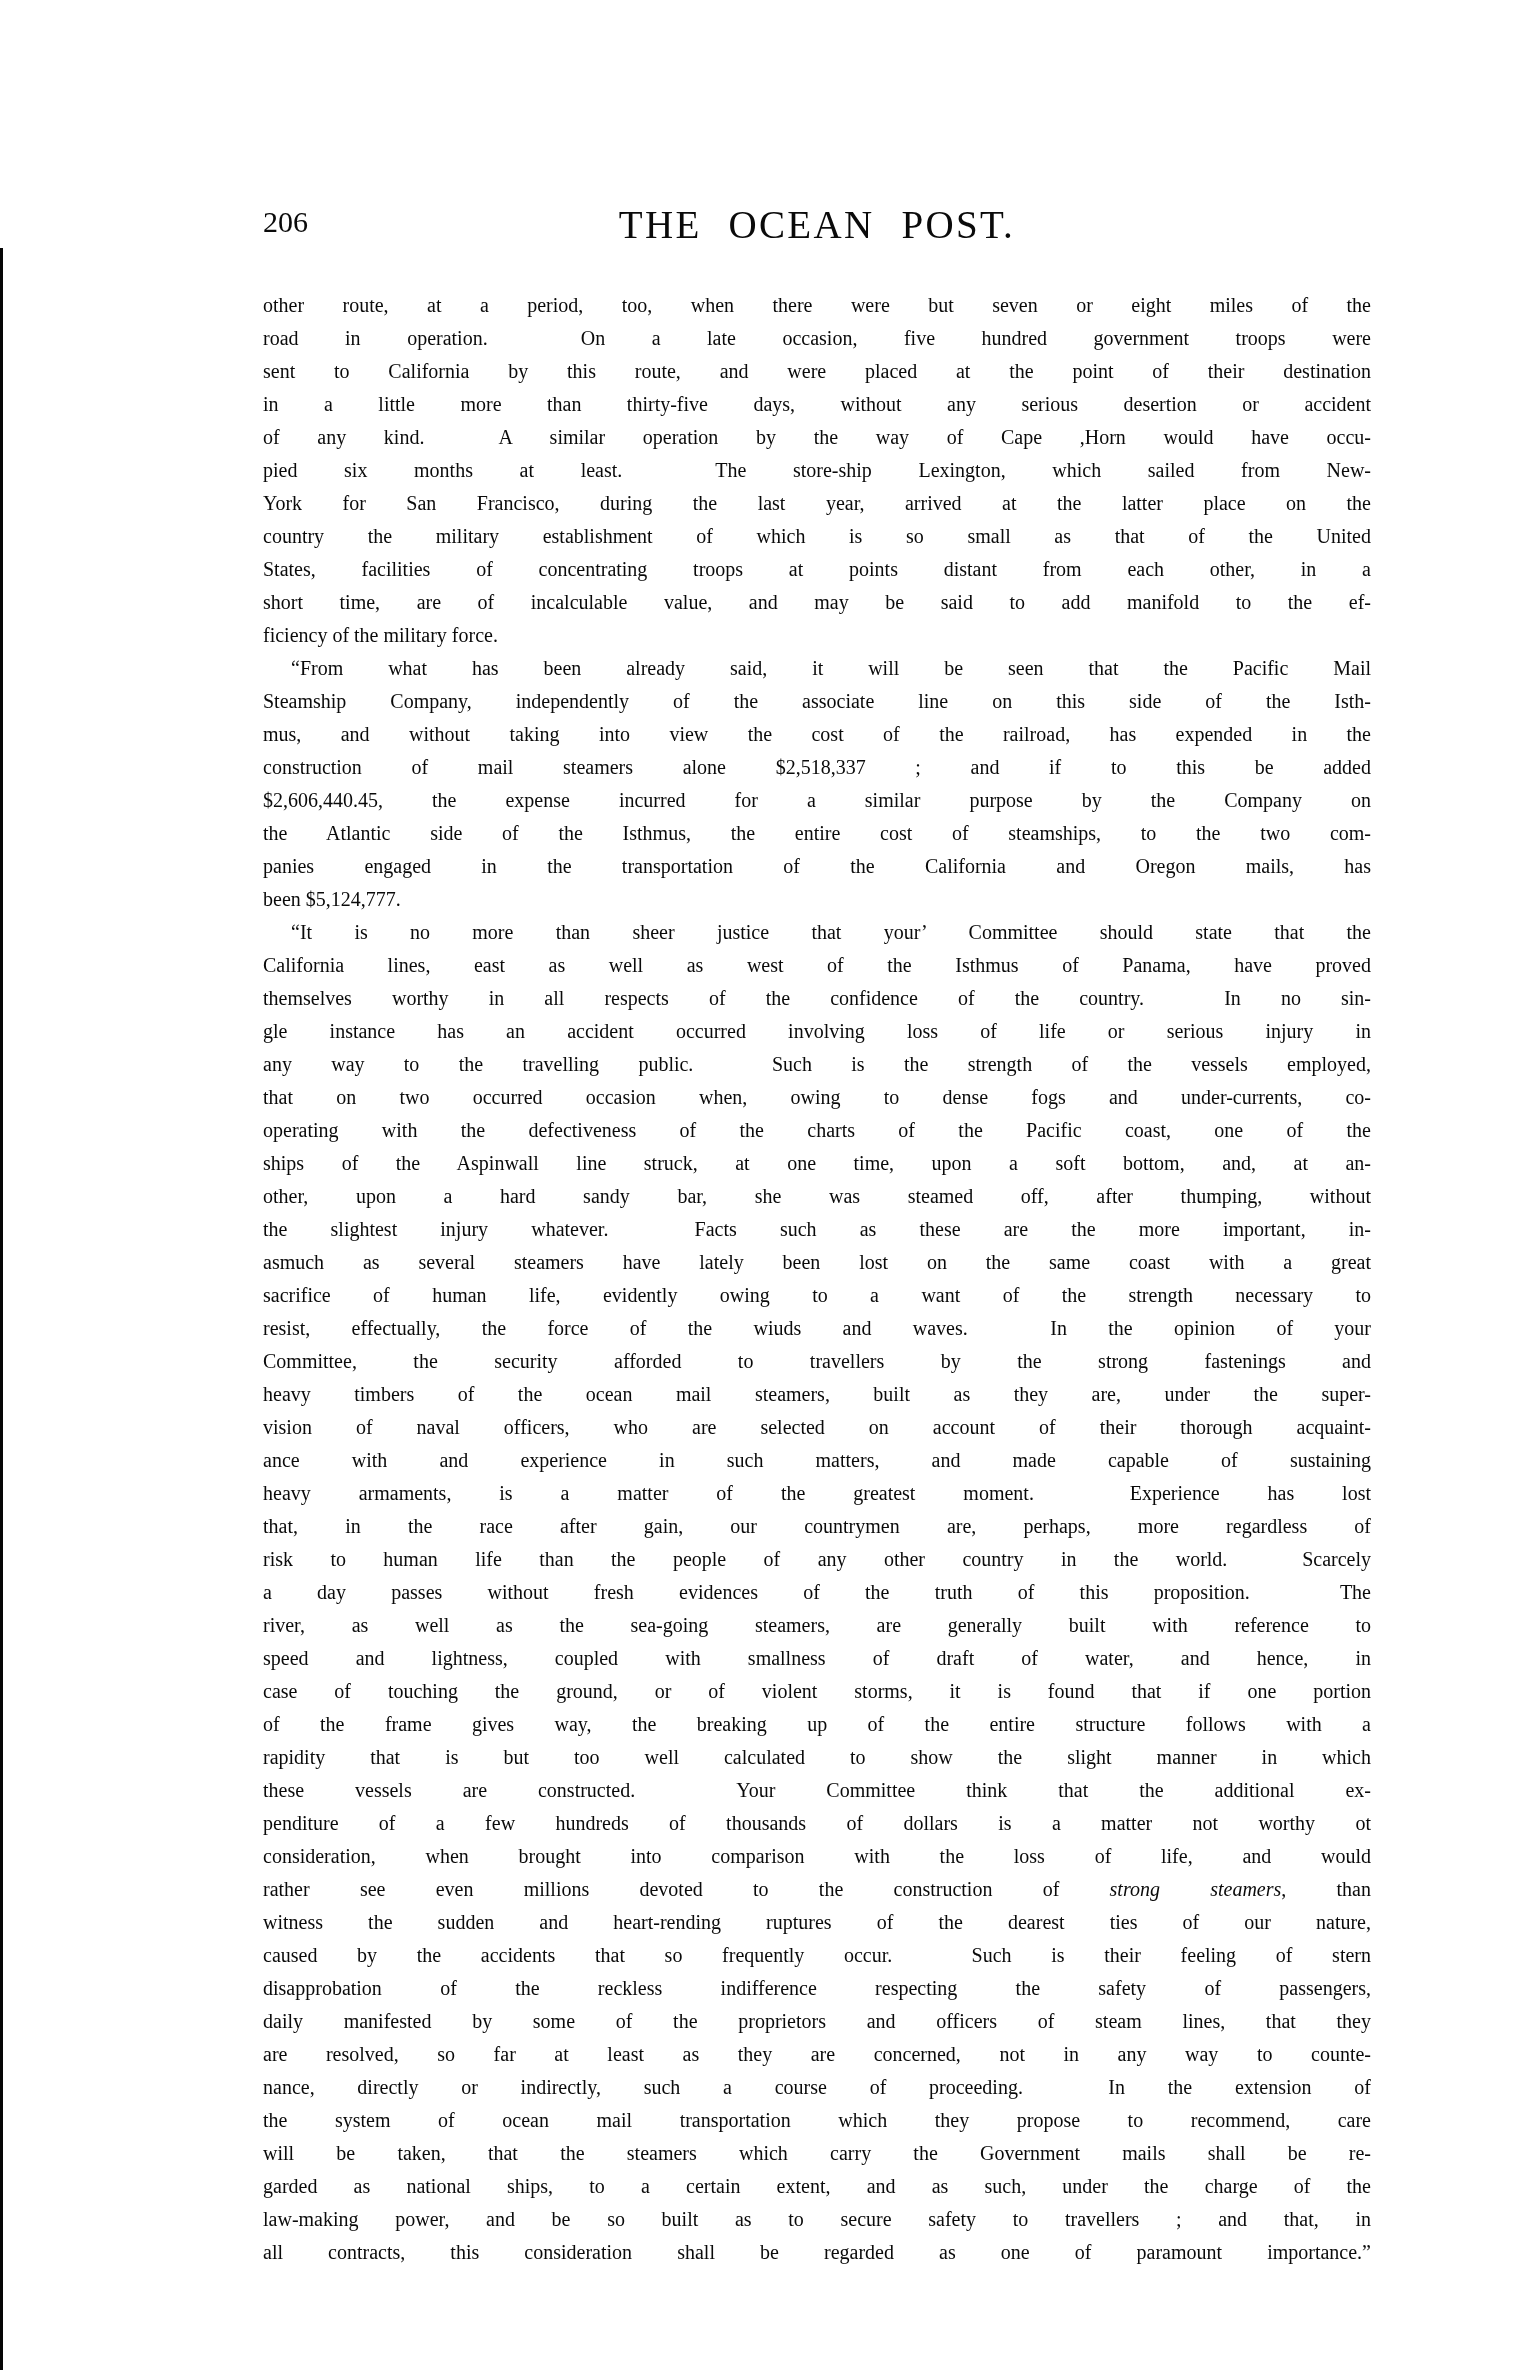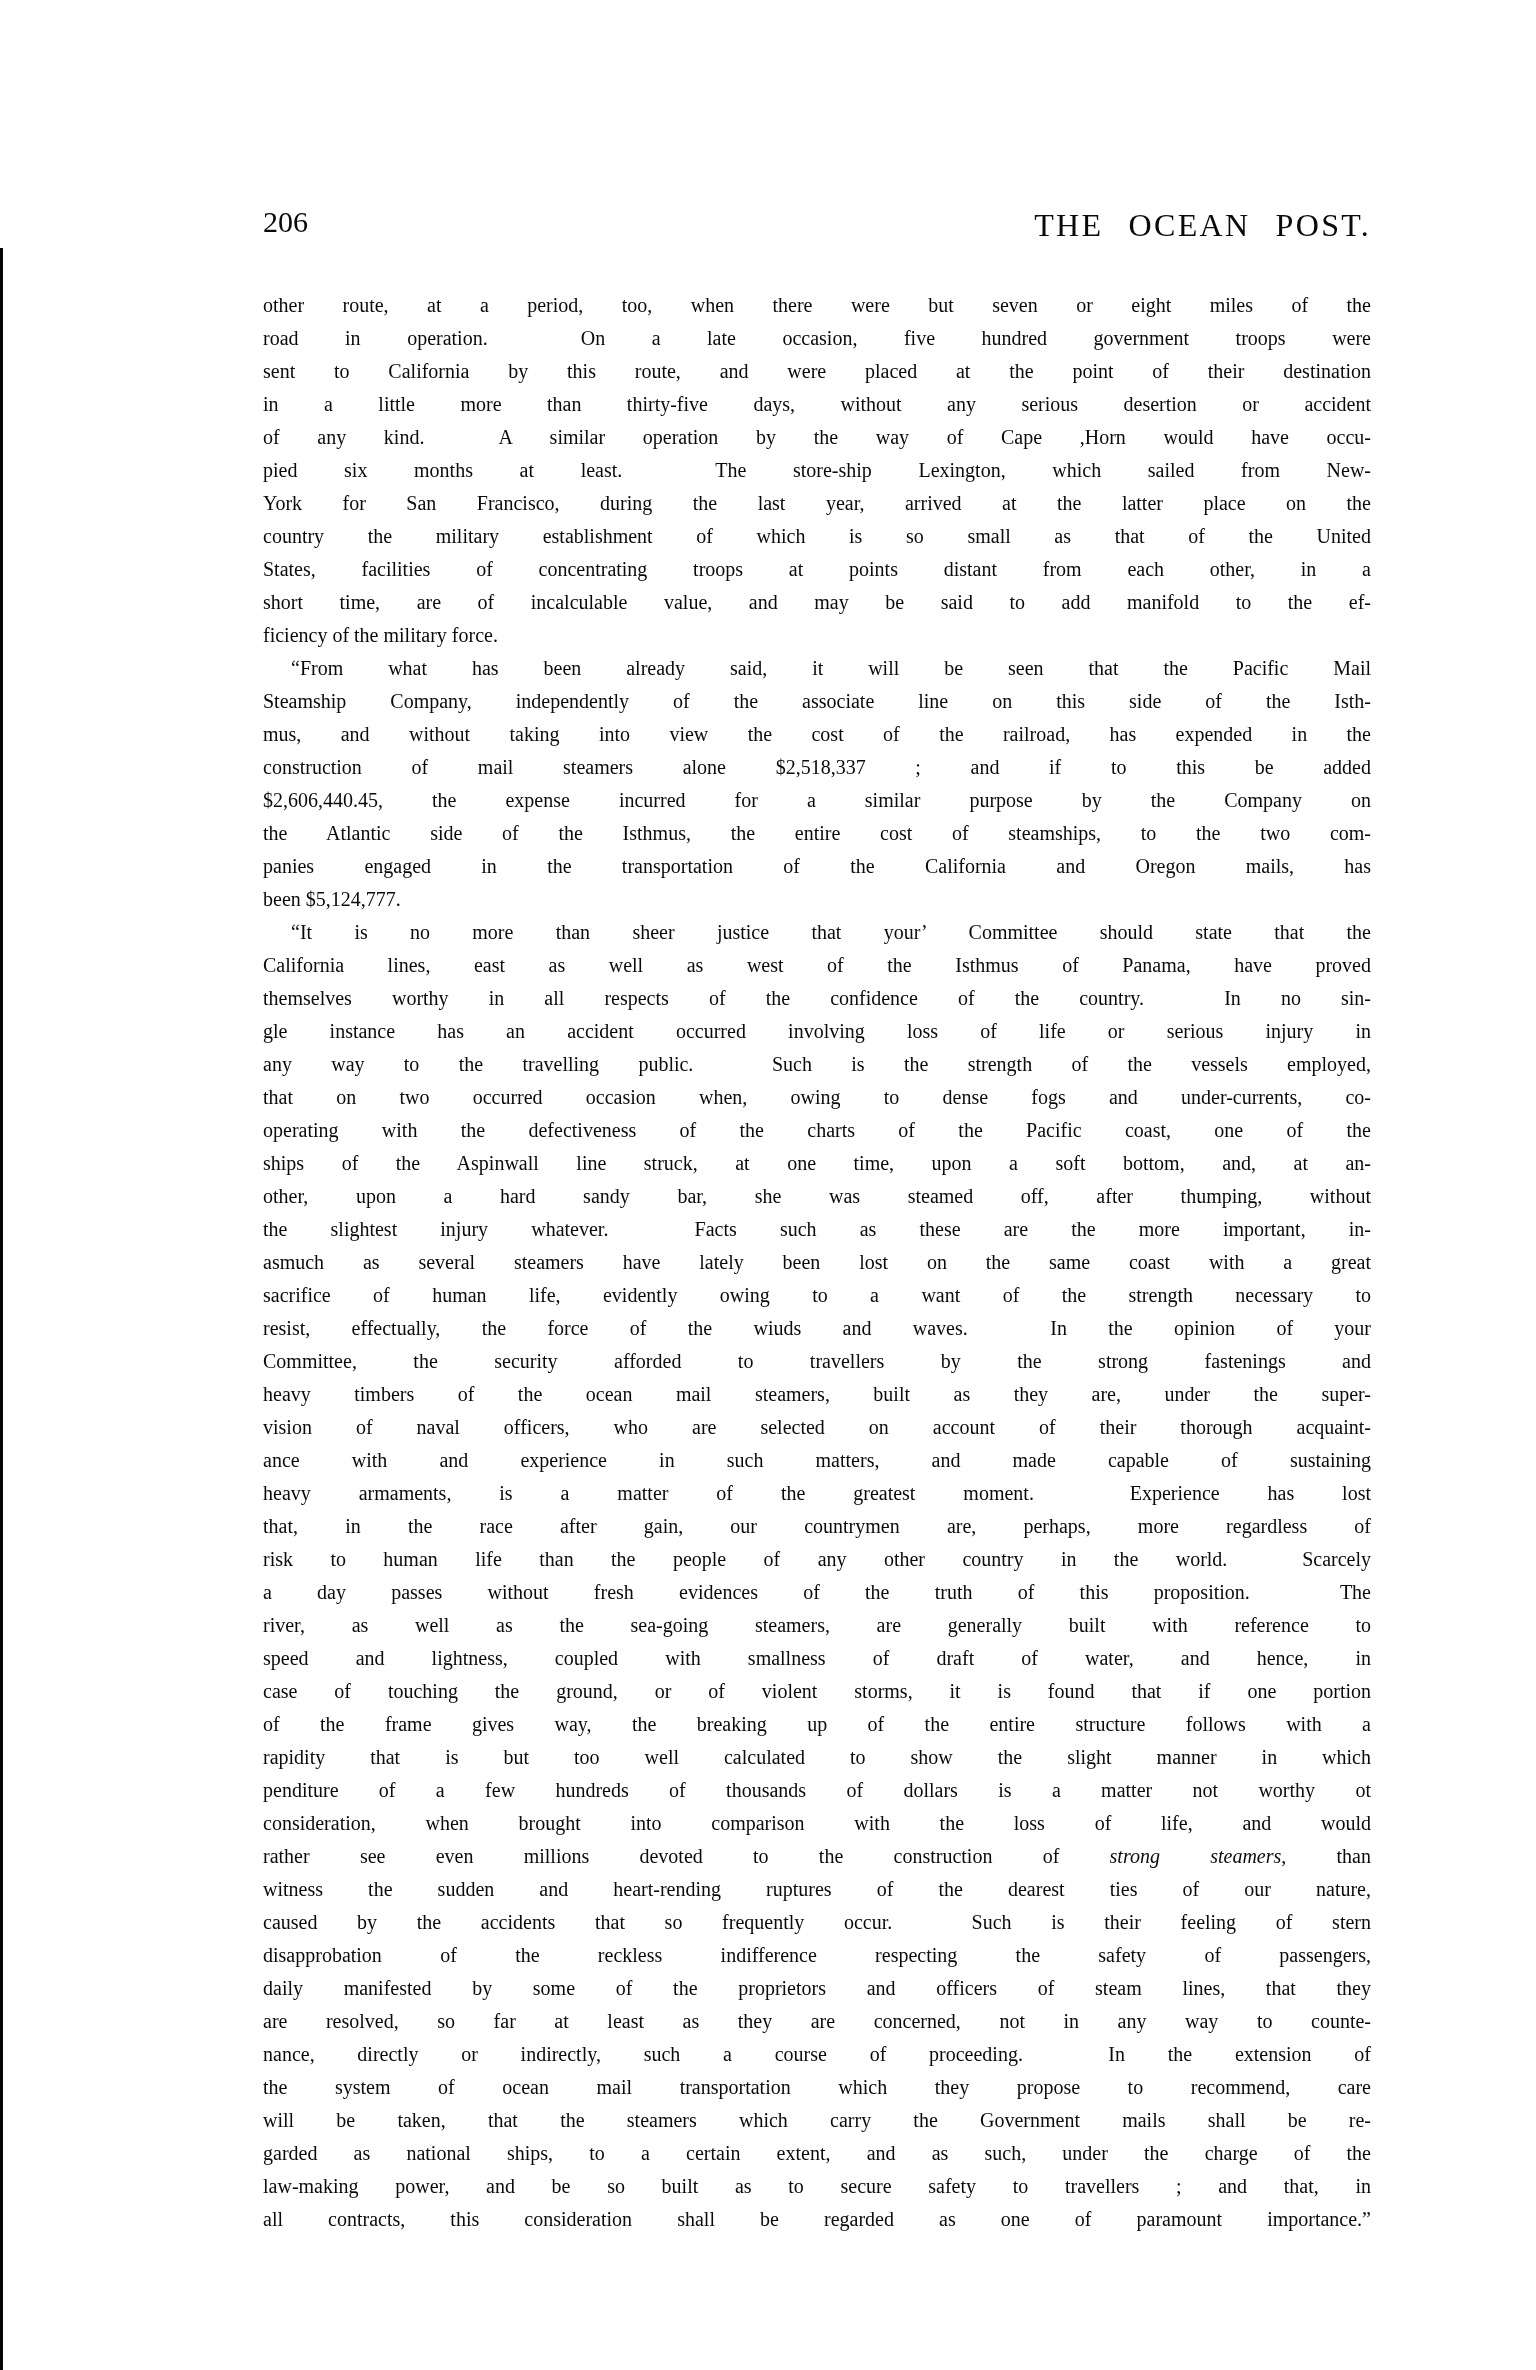--- a/index.html
+++ b/index.html
@@ -25,22 +25,22 @@
   }
   .page-number {
     position: absolute;
     left: 0; top: 0;
     font-size: 30px;
     line-height: 37px;
   }
   .running-title {
     position: absolute;
     left: 0; right: 0; top: 5.6px;
-    text-align: right;
-    font-size: 32px;
+    text-align: center;
+    font-size: 39px;
     line-height: 32px;
     letter-spacing: 2.3px;
     word-spacing: 15px;
   }
   .body-text {
     position: absolute;
     left: 263px; top: 289px;
     width: 1108px;
     font-size: 20px;
     line-height: 33px;
@@ -105,20 +105,21 @@
       <div class="line"><span>ance with and experience in such matters, and made capable of sustaining</span></div>
       <div class="line"><span>heavy armaments, is a matter of the greatest moment.  Experience has lost</span></div>
       <div class="line"><span>that, in the race after gain, our countrymen are, perhaps, more regardless of</span></div>
       <div class="line"><span>risk to human life than the people of any other country in the world.  Scarcely</span></div>
       <div class="line"><span>a day passes without fresh evidences of the truth of this proposition.  The</span></div>
       <div class="line"><span>river, as well as the sea-going steamers, are generally built with reference to</span></div>
       <div class="line"><span>speed and lightness, coupled with smallness of draft of water, and hence, in</span></div>
       <div class="line"><span>case of touching the ground, or of violent storms, it is found that if one portion</span></div>
       <div class="line"><span>of the frame gives way, the breaking up of the entire structure follows with a</span></div>
       <div class="line"><span>rapidity that is but too well calculated to show the slight manner in which</span></div>
+      <div class="line"><span>these vessels are constructed.  Your Committee think that the additional ex-</span></div>
       <div class="line"><span>penditure of a few hundreds of thousands of dollars is a matter not worthy ot</span></div>
       <div class="line"><span>consideration, when brought into comparison with the loss of life, and would</span></div>
       <div class="line"><span>rather see even millions devoted to the construction of </span><span class="it">strong steamers</span><span>, than</span></div>
       <div class="line"><span>witness the sudden and heart-rending ruptures of the dearest ties of our nature,</span></div>
       <div class="line"><span>caused by the accidents that so frequently occur.  Such is their feeling of stern</span></div>
       <div class="line"><span>disapprobation of the reckless indifference respecting the safety of passengers,</span></div>
       <div class="line"><span>daily manifested by some of the proprietors and officers of steam lines, that they</span></div>
       <div class="line"><span>are resolved, so far at least as they are concerned, not in any way to counte-</span></div>
       <div class="line"><span>nance, directly or indirectly, such a course of proceeding.  In the extension of</span></div>
       <div class="line"><span>the system of ocean mail transportation which they propose to recommend, care</span></div>

